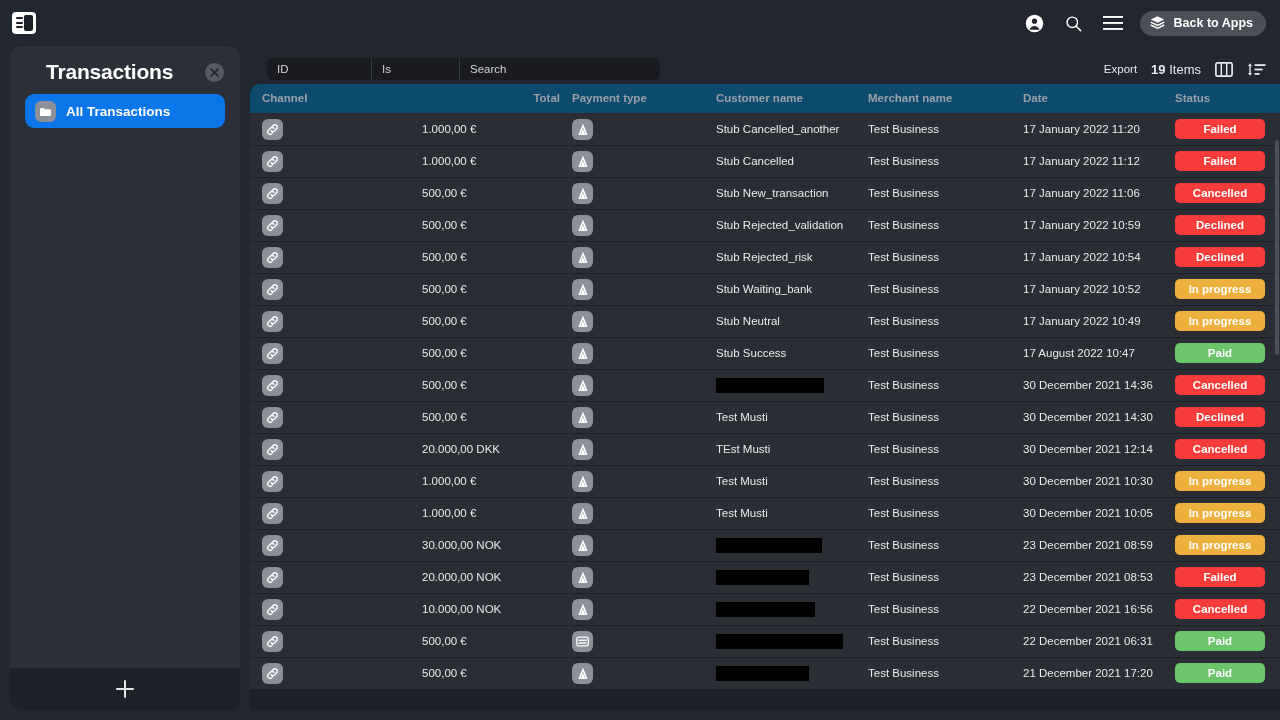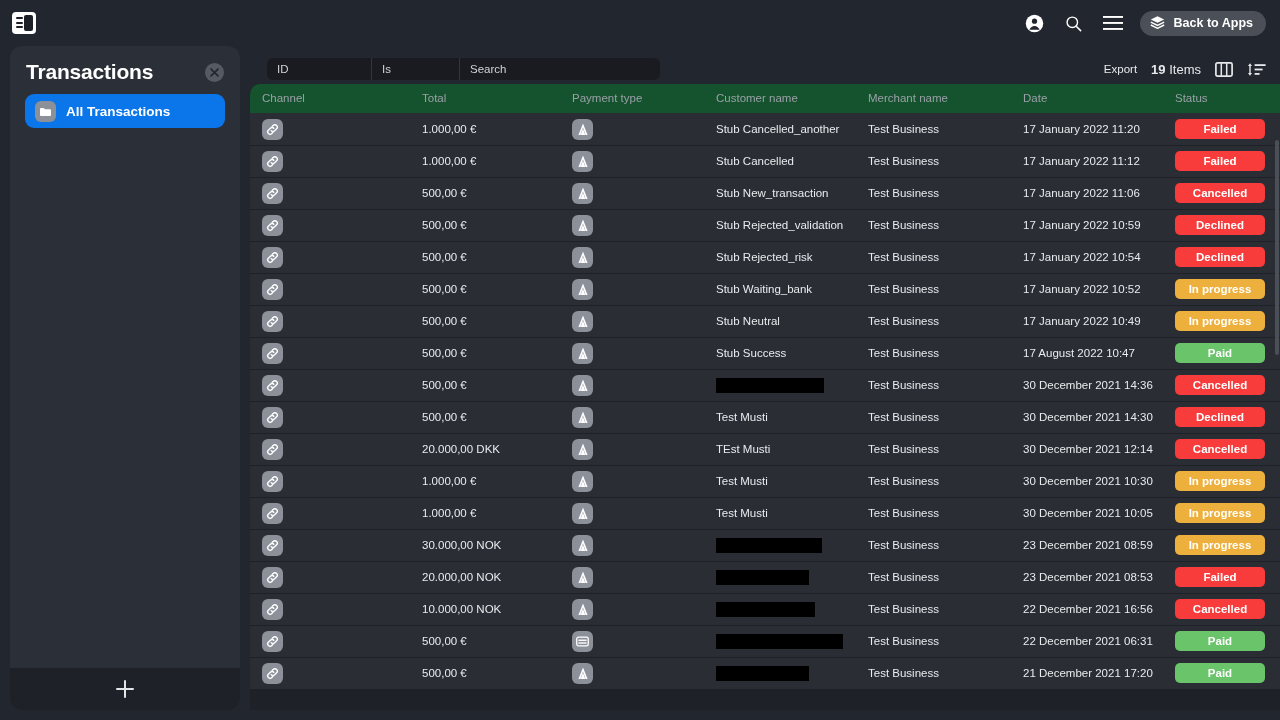--- a/index.html
+++ b/index.html
@@ -53,21 +53,21 @@
   .sidebar {
     width: 230px; flex: 0 0 230px;
     background: #2b2f37; border-radius: 12px;
     display: flex; flex-direction: column;
     overflow: hidden;
   }
   .sb-head {
     display: flex; align-items: center; justify-content: space-between;
     padding: 14px 16px 10px 16px;
   }
-  .sb-title { font-size: 21px; font-weight: bold; letter-spacing: -0.2px; }
+  .sb-title { font-size: 21px; font-weight: bold; letter-spacing: -0.2px; margin-left: 20px; }
   .sb-close {
     width: 19px; height: 19px; border-radius: 50%;
     background: #555a63; display: flex; align-items: center; justify-content: center;
     cursor: pointer;
   }
   .sb-close svg { display:block; }
   .sb-list { padding: 0 15px; flex: 1; overflow: hidden; }
   .sb-item {
     display: flex; align-items: center; gap: 10px;
     height: 34px; border-radius: 9px; padding: 0 10px;
@@ -128,39 +128,39 @@
 
   .table-wrap {
     flex: 1; min-height: 0;
     background: #1e2127;
     border-radius: 10px 0 0 0;
     overflow: hidden;
     margin-right: 0;
   }
   table { width: 100%; border-collapse: collapse; table-layout: fixed; }
   thead th {
-    font-size: 11.5px; font-weight: normal; color: #9aa0a8;
+    font-size: 11.5px; font-weight: bold; color: #9aa0a8;
     text-align: left; height: 29px; padding: 0 0 0 0;
-    background: #14532d; border-bottom: 1px solid #2a2d34;
+    background: #0c4a6e; border-bottom: 1px solid #2a2d34;
   }
   tbody td {
     height: 32px; font-size: 11.5px; color: #e9ebee;
     background: #2a2d34; border-bottom: 1px solid #1e2127;
     vertical-align: middle;
   }
   tbody tr td:first-child { border-left: none; }
   .c-channel { width: 160px; padding-left: 12px; }
   .c-total   { width: 150px; padding-left: 12px; }
   .c-ptype   { width: 152px; padding-left: 12px; }
   .c-cust    { width: 152px; padding-left: 4px; }
   .c-merch   { width: 155px; padding-left: 4px; }
   .c-date    { width: 152px; padding-left: 4px; }
   .c-status  { width: 110px; padding-left: 4px; }
   thead .c-channel { padding-left: 12px; }
-  thead .c-total { padding-left: 12px; }
+  thead .c-total { padding-left: 12px; text-align: right; }
   thead .c-ptype { padding-left: 12px; }
 
   .status {
     display: block; width: 90px; height: 20px; line-height: 20px;
     border-radius: 5px; text-align: center;
     font-size: 11.5px; font-weight: bold; color: #ffffff;
   }
   .redacted { display: inline-block; height: 15px; background: #000000; vertical-align: middle; }
 
   .pt-badge {

